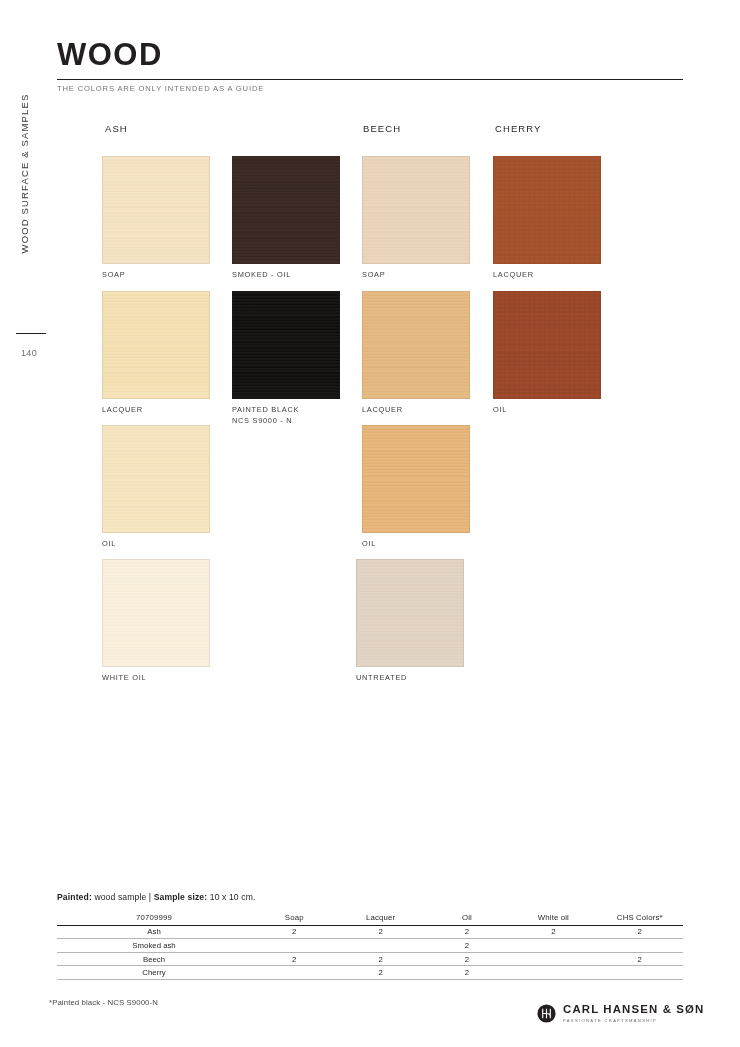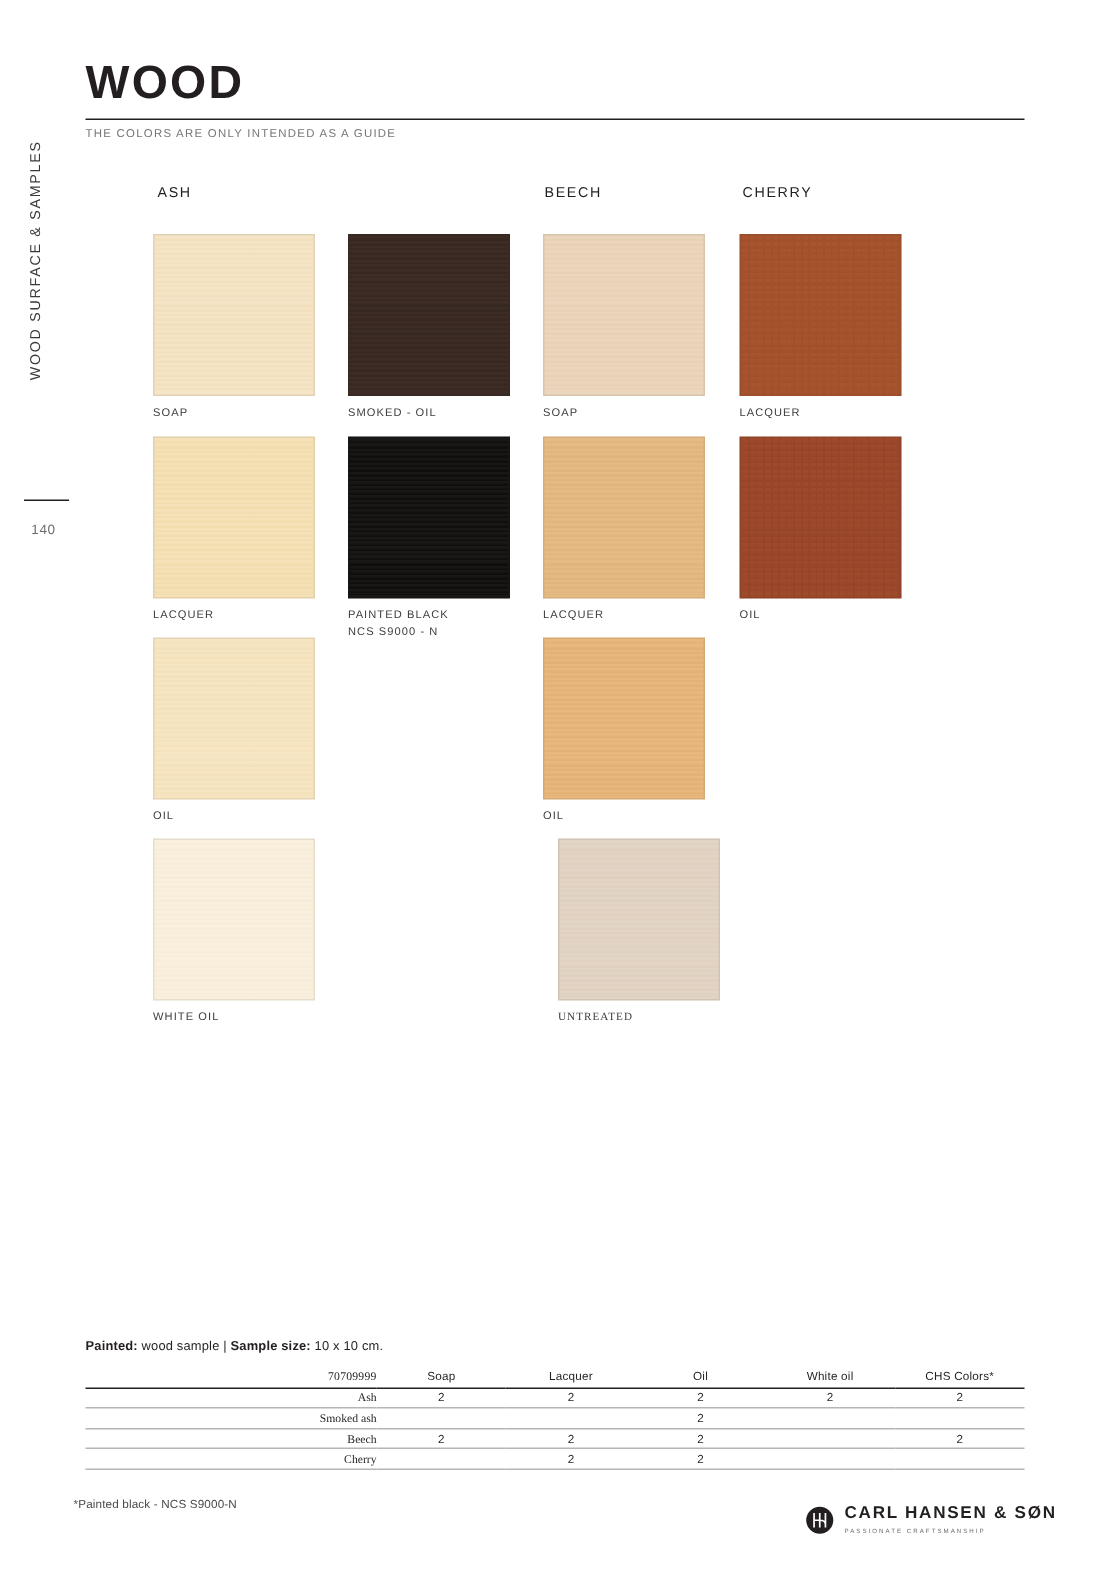--- a/index.html
+++ b/index.html
@@ -74,21 +74,21 @@
   .tbl{
     position:absolute;left:57px;top:911px;width:626px;
     border-collapse:collapse;font-size:7.8px;color:#231f20;
   }
   .tbl th,.tbl td{padding:0;height:12.6px;vertical-align:middle;font-weight:400;}
   .tbl thead th{letter-spacing:.15px;padding-bottom:1px;}
   .tbl thead tr{border-bottom:1.2px solid #231f20;}
   .tbl tbody tr{border-bottom:0.9px solid #b5b5b5;}
   .tbl tbody tr:first-child{border-bottom:0.9px solid #b5b5b5;}
   .tbl tbody tr:last-child{border-bottom:0.9px solid #b5b5b5;}
-  .c-name{text-align:right;width:31%;font-family:Liberation Serif, serif;}
+  .c-name{text-align:center;width:31%;}
   .c-val{text-align:center;width:13.8%;}
 
   .footnote{
     position:absolute;left:49px;top:998px;font-size:7.8px;color:#4a4a4a;letter-spacing:.1px;
   }
 
   
   .logo{position:absolute;left:537px;top:1004px;display:flex;align-items:center;gap:7px;}
   .logo-mark{width:19px;height:19px;flex:0 0 auto;}
   .logo-text{display:flex;flex-direction:column;justify-content:center;}
@@ -164,21 +164,21 @@
         <div class="grain" style="opacity: 0.3; background-image: repeating-linear-gradient(rgb(211, 163, 105) 0%, rgb(211, 163, 105) 0.25%, transparent 0.25%, transparent 1.15%, rgb(211, 163, 105) 2.94%, rgb(211, 163, 105) 3.44%, transparent 3.44%, transparent 4.34%, rgb(211, 163, 105) 5.88%, rgb(211, 163, 105) 6.63%, transparent 6.63%, transparent 7.53%, rgb(211, 163, 105) 8.82%, rgb(211, 163, 105) 9.14%, transparent 9.14%, transparent 10.04%, rgb(211, 163, 105) 11.76%, rgb(211, 163, 105) 12.33%, transparent 12.33%, transparent 13.23%, rgb(211, 163, 105) 14.71%, rgb(211, 163, 105) 15.52%, transparent 15.52%, transparent 16.42%, rgb(211, 163, 105) 17.65%, rgb(211, 163, 105) 18.02%, transparent 18.02%, transparent 18.92%, rgb(211, 163, 105) 20.59%, rgb(211, 163, 105) 21.21%, transparent 21.21%, transparent 22.11%, rgb(211, 163, 105) 23.53%, rgb(211, 163, 105) 24.4%, transparent 24.4%, transparent 25.3%, rgb(211, 163, 105) 26.47%, rgb(211, 163, 105) 26.91%, transparent 26.91%, transparent 27.81%, rgb(211, 163, 105) 29.41%, rgb(211, 163, 105) 30.1%, transparent 30.1%, transparent 31%, rgb(211, 163, 105) 32.35%, rgb(211, 163, 105) 32.6%, transparent 32.6%, transparent 33.5%, rgb(211, 163, 105) 35.29%, rgb(211, 163, 105) 35.79%, transparent 35.79%, transparent 36.69%, rgb(211, 163, 105) 38.24%, rgb(211, 163, 105) 38.99%, transparent 38.99%, transparent 39.89%, rgb(211, 163, 105) 41.18%, rgb(211, 163, 105) 41.49%, transparent 41.49%, transparent 42.39%, rgb(211, 163, 105) 44.12%, rgb(211, 163, 105) 44.68%, transparent 44.68%, transparent 45.58%, rgb(211, 163, 105) 47.06%, rgb(211, 163, 105) 47.87%, transparent 47.87%, transparent 48.77%, rgb(211, 163, 105) 50%, rgb(211, 163, 105) 50.38%, transparent 50.38%, transparent 51.27%, rgb(211, 163, 105) 52.94%, rgb(211, 163, 105) 53.57%, transparent 53.57%, transparent 54.47%, rgb(211, 163, 105) 55.88%, rgb(211, 163, 105) 56.76%, transparent 56.76%, transparent 57.66%, rgb(211, 163, 105) 58.82%, rgb(211, 163, 105) 59.26%, transparent 59.26%, transparent 60.16%, rgb(211, 163, 105) 61.76%, rgb(211, 163, 105) 62.45%, transparent 62.45%, transparent 63.35%, rgb(211, 163, 105) 64.71%, rgb(211, 163, 105) 64.96%, transparent 64.96%, transparent 65.86%, rgb(211, 163, 105) 67.65%, rgb(211, 163, 105) 68.15%, transparent 68.15%, transparent 69.05%, rgb(211, 163, 105) 70.59%, rgb(211, 163, 105) 71.34%, transparent 71.34%, transparent 72.24%, rgb(211, 163, 105) 73.53%, rgb(211, 163, 105) 73.84%, transparent 73.84%, transparent 74.74%, rgb(211, 163, 105) 76.47%, rgb(211, 163, 105) 77.03%, transparent 77.03%, transparent 77.93%, rgb(211, 163, 105) 79.41%, rgb(211, 163, 105) 80.22%, transparent 80.22%, transparent 81.12%, rgb(211, 163, 105) 82.35%, rgb(211, 163, 105) 82.73%, transparent 82.73%, transparent 83.63%, rgb(211, 163, 105) 85.29%, rgb(211, 163, 105) 85.92%, transparent 85.92%, transparent 86.82%, rgb(211, 163, 105) 88.24%, rgb(211, 163, 105) 89.11%, transparent 89.11%, transparent 90.01%, rgb(211, 163, 105) 91.18%, rgb(211, 163, 105) 91.61%, transparent 91.61%, transparent 92.51%, rgb(211, 163, 105) 94.12%, rgb(211, 163, 105) 94.81%, transparent 94.81%, transparent 95.71%, rgb(211, 163, 105) 97.06%, rgb(211, 163, 105) 97.31%, transparent 97.31%, transparent 98.21%);"></div>
       </div>
     <div class="sw-label">LACQUER</div>
   </div>
   <div class="swatch-cell" style="left:362px;top:425px;">
     <div class="swatch" style="background: rgb(232, 184, 126);">
         <div class="grain" style="opacity: 0.3; background-image: repeating-linear-gradient(rgb(212, 159, 98) 0%, rgb(212, 159, 98) 0.25%, transparent 0.25%, transparent 1.15%, rgb(212, 159, 98) 2.94%, rgb(212, 159, 98) 3.44%, transparent 3.44%, transparent 4.34%, rgb(212, 159, 98) 5.88%, rgb(212, 159, 98) 6.63%, transparent 6.63%, transparent 7.53%, rgb(212, 159, 98) 8.82%, rgb(212, 159, 98) 9.14%, transparent 9.14%, transparent 10.04%, rgb(212, 159, 98) 11.76%, rgb(212, 159, 98) 12.33%, transparent 12.33%, transparent 13.23%, rgb(212, 159, 98) 14.71%, rgb(212, 159, 98) 15.52%, transparent 15.52%, transparent 16.42%, rgb(212, 159, 98) 17.65%, rgb(212, 159, 98) 18.02%, transparent 18.02%, transparent 18.92%, rgb(212, 159, 98) 20.59%, rgb(212, 159, 98) 21.21%, transparent 21.21%, transparent 22.11%, rgb(212, 159, 98) 23.53%, rgb(212, 159, 98) 24.4%, transparent 24.4%, transparent 25.3%, rgb(212, 159, 98) 26.47%, rgb(212, 159, 98) 26.91%, transparent 26.91%, transparent 27.81%, rgb(212, 159, 98) 29.41%, rgb(212, 159, 98) 30.1%, transparent 30.1%, transparent 31%, rgb(212, 159, 98) 32.35%, rgb(212, 159, 98) 32.6%, transparent 32.6%, transparent 33.5%, rgb(212, 159, 98) 35.29%, rgb(212, 159, 98) 35.79%, transparent 35.79%, transparent 36.69%, rgb(212, 159, 98) 38.24%, rgb(212, 159, 98) 38.99%, transparent 38.99%, transparent 39.89%, rgb(212, 159, 98) 41.18%, rgb(212, 159, 98) 41.49%, transparent 41.49%, transparent 42.39%, rgb(212, 159, 98) 44.12%, rgb(212, 159, 98) 44.68%, transparent 44.68%, transparent 45.58%, rgb(212, 159, 98) 47.06%, rgb(212, 159, 98) 47.87%, transparent 47.87%, transparent 48.77%, rgb(212, 159, 98) 50%, rgb(212, 159, 98) 50.38%, transparent 50.38%, transparent 51.27%, rgb(212, 159, 98) 52.94%, rgb(212, 159, 98) 53.57%, transparent 53.57%, transparent 54.47%, rgb(212, 159, 98) 55.88%, rgb(212, 159, 98) 56.76%, transparent 56.76%, transparent 57.66%, rgb(212, 159, 98) 58.82%, rgb(212, 159, 98) 59.26%, transparent 59.26%, transparent 60.16%, rgb(212, 159, 98) 61.76%, rgb(212, 159, 98) 62.45%, transparent 62.45%, transparent 63.35%, rgb(212, 159, 98) 64.71%, rgb(212, 159, 98) 64.96%, transparent 64.96%, transparent 65.86%, rgb(212, 159, 98) 67.65%, rgb(212, 159, 98) 68.15%, transparent 68.15%, transparent 69.05%, rgb(212, 159, 98) 70.59%, rgb(212, 159, 98) 71.34%, transparent 71.34%, transparent 72.24%, rgb(212, 159, 98) 73.53%, rgb(212, 159, 98) 73.84%, transparent 73.84%, transparent 74.74%, rgb(212, 159, 98) 76.47%, rgb(212, 159, 98) 77.03%, transparent 77.03%, transparent 77.93%, rgb(212, 159, 98) 79.41%, rgb(212, 159, 98) 80.22%, transparent 80.22%, transparent 81.12%, rgb(212, 159, 98) 82.35%, rgb(212, 159, 98) 82.73%, transparent 82.73%, transparent 83.63%, rgb(212, 159, 98) 85.29%, rgb(212, 159, 98) 85.92%, transparent 85.92%, transparent 86.82%, rgb(212, 159, 98) 88.24%, rgb(212, 159, 98) 89.11%, transparent 89.11%, transparent 90.01%, rgb(212, 159, 98) 91.18%, rgb(212, 159, 98) 91.61%, transparent 91.61%, transparent 92.51%, rgb(212, 159, 98) 94.12%, rgb(212, 159, 98) 94.81%, transparent 94.81%, transparent 95.71%, rgb(212, 159, 98) 97.06%, rgb(212, 159, 98) 97.31%, transparent 97.31%, transparent 98.21%);"></div>
       </div>
     <div class="sw-label">OIL</div>
   </div>
-  <div class="swatch-cell" style="left:372px;top:559px;font-family:Liberation Serif, serif;">
+  <div class="swatch-cell" style="left:356px;top:559px;">
     <div class="swatch" style="background: rgb(227, 213, 197);">
         <div class="grain" style="opacity: 0.3; background-image: repeating-linear-gradient(rgb(213, 195, 175) 0%, rgb(213, 195, 175) 0.25%, transparent 0.25%, transparent 1.15%, rgb(213, 195, 175) 2.94%, rgb(213, 195, 175) 3.44%, transparent 3.44%, transparent 4.34%, rgb(213, 195, 175) 5.88%, rgb(213, 195, 175) 6.63%, transparent 6.63%, transparent 7.53%, rgb(213, 195, 175) 8.82%, rgb(213, 195, 175) 9.14%, transparent 9.14%, transparent 10.04%, rgb(213, 195, 175) 11.76%, rgb(213, 195, 175) 12.33%, transparent 12.33%, transparent 13.23%, rgb(213, 195, 175) 14.71%, rgb(213, 195, 175) 15.52%, transparent 15.52%, transparent 16.42%, rgb(213, 195, 175) 17.65%, rgb(213, 195, 175) 18.02%, transparent 18.02%, transparent 18.92%, rgb(213, 195, 175) 20.59%, rgb(213, 195, 175) 21.21%, transparent 21.21%, transparent 22.11%, rgb(213, 195, 175) 23.53%, rgb(213, 195, 175) 24.4%, transparent 24.4%, transparent 25.3%, rgb(213, 195, 175) 26.47%, rgb(213, 195, 175) 26.91%, transparent 26.91%, transparent 27.81%, rgb(213, 195, 175) 29.41%, rgb(213, 195, 175) 30.1%, transparent 30.1%, transparent 31%, rgb(213, 195, 175) 32.35%, rgb(213, 195, 175) 32.6%, transparent 32.6%, transparent 33.5%, rgb(213, 195, 175) 35.29%, rgb(213, 195, 175) 35.79%, transparent 35.79%, transparent 36.69%, rgb(213, 195, 175) 38.24%, rgb(213, 195, 175) 38.99%, transparent 38.99%, transparent 39.89%, rgb(213, 195, 175) 41.18%, rgb(213, 195, 175) 41.49%, transparent 41.49%, transparent 42.39%, rgb(213, 195, 175) 44.12%, rgb(213, 195, 175) 44.68%, transparent 44.68%, transparent 45.58%, rgb(213, 195, 175) 47.06%, rgb(213, 195, 175) 47.87%, transparent 47.87%, transparent 48.77%, rgb(213, 195, 175) 50%, rgb(213, 195, 175) 50.38%, transparent 50.38%, transparent 51.27%, rgb(213, 195, 175) 52.94%, rgb(213, 195, 175) 53.57%, transparent 53.57%, transparent 54.47%, rgb(213, 195, 175) 55.88%, rgb(213, 195, 175) 56.76%, transparent 56.76%, transparent 57.66%, rgb(213, 195, 175) 58.82%, rgb(213, 195, 175) 59.26%, transparent 59.26%, transparent 60.16%, rgb(213, 195, 175) 61.76%, rgb(213, 195, 175) 62.45%, transparent 62.45%, transparent 63.35%, rgb(213, 195, 175) 64.71%, rgb(213, 195, 175) 64.96%, transparent 64.96%, transparent 65.86%, rgb(213, 195, 175) 67.65%, rgb(213, 195, 175) 68.15%, transparent 68.15%, transparent 69.05%, rgb(213, 195, 175) 70.59%, rgb(213, 195, 175) 71.34%, transparent 71.34%, transparent 72.24%, rgb(213, 195, 175) 73.53%, rgb(213, 195, 175) 73.84%, transparent 73.84%, transparent 74.74%, rgb(213, 195, 175) 76.47%, rgb(213, 195, 175) 77.03%, transparent 77.03%, transparent 77.93%, rgb(213, 195, 175) 79.41%, rgb(213, 195, 175) 80.22%, transparent 80.22%, transparent 81.12%, rgb(213, 195, 175) 82.35%, rgb(213, 195, 175) 82.73%, transparent 82.73%, transparent 83.63%, rgb(213, 195, 175) 85.29%, rgb(213, 195, 175) 85.92%, transparent 85.92%, transparent 86.82%, rgb(213, 195, 175) 88.24%, rgb(213, 195, 175) 89.11%, transparent 89.11%, transparent 90.01%, rgb(213, 195, 175) 91.18%, rgb(213, 195, 175) 91.61%, transparent 91.61%, transparent 92.51%, rgb(213, 195, 175) 94.12%, rgb(213, 195, 175) 94.81%, transparent 94.81%, transparent 95.71%, rgb(213, 195, 175) 97.06%, rgb(213, 195, 175) 97.31%, transparent 97.31%, transparent 98.21%);"></div>
       </div>
     <div class="sw-label">UNTREATED</div>
   </div>
 
   <div class="swatch-cell" style="left:493px;top:156px;">
     <div class="swatch" style="background: rgb(168, 85, 47);">
         <div class="grain" style="opacity: 0.26; background-image: repeating-linear-gradient(rgb(142, 66, 36) 0%, rgb(142, 66, 36) 0.25%, transparent 0.25%, transparent 1.15%, rgb(142, 66, 36) 3.85%, rgb(142, 66, 36) 4.35%, transparent 4.35%, transparent 5.25%, rgb(142, 66, 36) 7.69%, rgb(142, 66, 36) 8.44%, transparent 8.44%, transparent 9.34%, rgb(142, 66, 36) 11.54%, rgb(142, 66, 36) 11.85%, transparent 11.85%, transparent 12.75%, rgb(142, 66, 36) 15.38%, rgb(142, 66, 36) 15.95%, transparent 15.95%, transparent 16.85%, rgb(142, 66, 36) 19.23%, rgb(142, 66, 36) 20.04%, transparent 20.04%, transparent 20.94%, rgb(142, 66, 36) 23.08%, rgb(142, 66, 36) 23.45%, transparent 23.45%, transparent 24.35%, rgb(142, 66, 36) 26.92%, rgb(142, 66, 36) 27.55%, transparent 27.55%, transparent 28.45%, rgb(142, 66, 36) 30.77%, rgb(142, 66, 36) 31.64%, transparent 31.64%, transparent 32.54%, rgb(142, 66, 36) 34.62%, rgb(142, 66, 36) 35.05%, transparent 35.05%, transparent 35.95%, rgb(142, 66, 36) 38.46%, rgb(142, 66, 36) 39.15%, transparent 39.15%, transparent 40.05%, rgb(142, 66, 36) 42.31%, rgb(142, 66, 36) 42.56%, transparent 42.56%, transparent 43.46%, rgb(142, 66, 36) 46.15%, rgb(142, 66, 36) 46.65%, transparent 46.65%, transparent 47.55%, rgb(142, 66, 36) 50%, rgb(142, 66, 36) 50.75%, transparent 50.75%, transparent 51.65%, rgb(142, 66, 36) 53.85%, rgb(142, 66, 36) 54.16%, transparent 54.16%, transparent 55.06%, rgb(142, 66, 36) 57.69%, rgb(142, 66, 36) 58.25%, transparent 58.25%, transparent 59.15%, rgb(142, 66, 36) 61.54%, rgb(142, 66, 36) 62.35%, transparent 62.35%, transparent 63.25%, rgb(142, 66, 36) 65.38%, rgb(142, 66, 36) 65.76%, transparent 65.76%, transparent 66.66%, rgb(142, 66, 36) 69.23%, rgb(142, 66, 36) 69.86%, transparent 69.86%, transparent 70.76%, rgb(142, 66, 36) 73.08%, rgb(142, 66, 36) 73.95%, transparent 73.95%, transparent 74.85%, rgb(142, 66, 36) 76.92%, rgb(142, 66, 36) 77.36%, transparent 77.36%, transparent 78.26%, rgb(142, 66, 36) 80.77%, rgb(142, 66, 36) 81.46%, transparent 81.46%, transparent 82.36%, rgb(142, 66, 36) 84.62%, rgb(142, 66, 36) 84.87%, transparent 84.87%, transparent 85.77%, rgb(142, 66, 36) 88.46%, rgb(142, 66, 36) 88.96%, transparent 88.96%, transparent 89.86%, rgb(142, 66, 36) 92.31%, rgb(142, 66, 36) 93.06%, transparent 93.06%, transparent 93.96%, rgb(142, 66, 36) 96.15%, rgb(142, 66, 36) 96.47%, transparent 96.47%, transparent 97.37%), repeating-linear-gradient(to right, rgb(142, 66, 36) 0px, rgb(142, 66, 36) 1px, transparent 1px, transparent 5px);"></div>
       </div>

